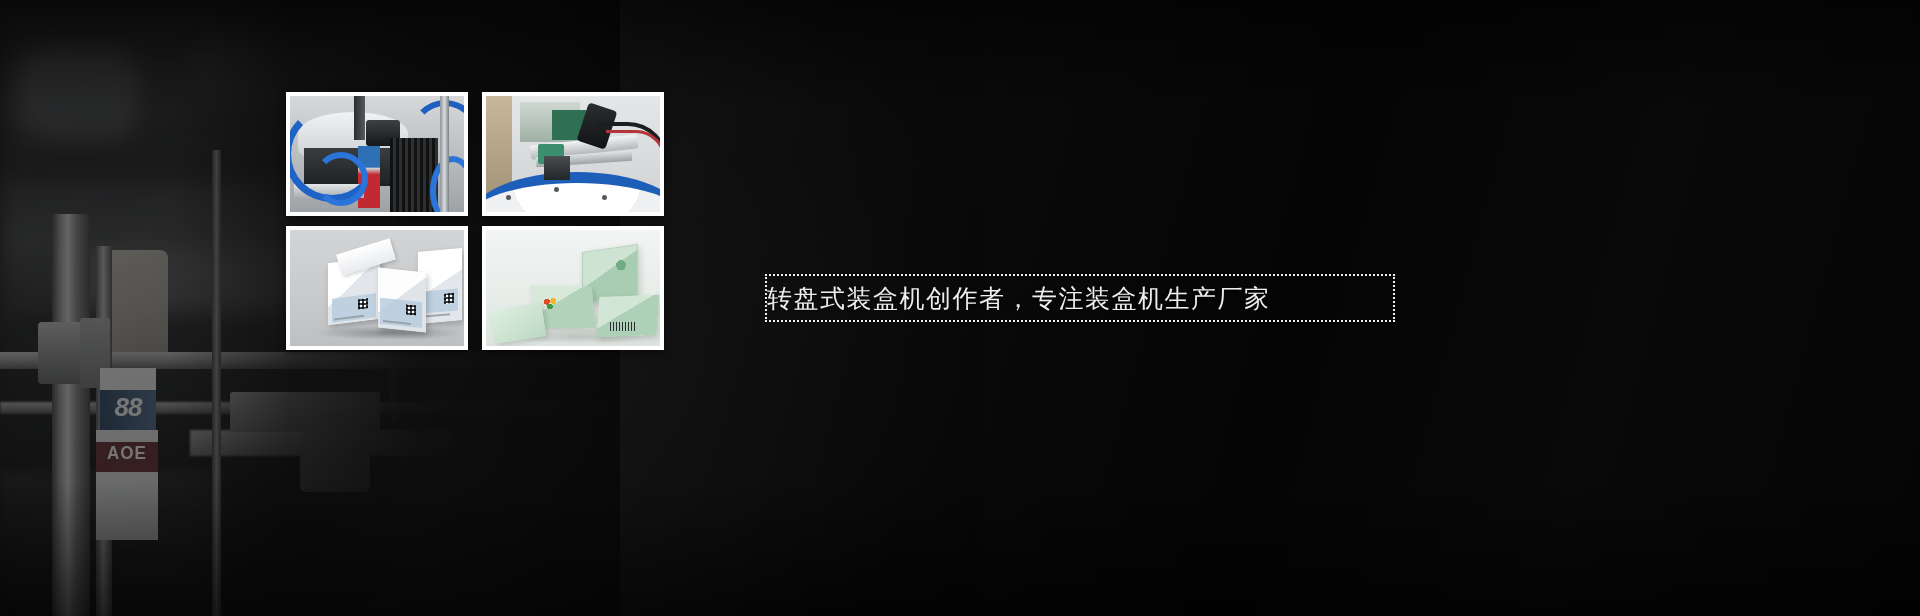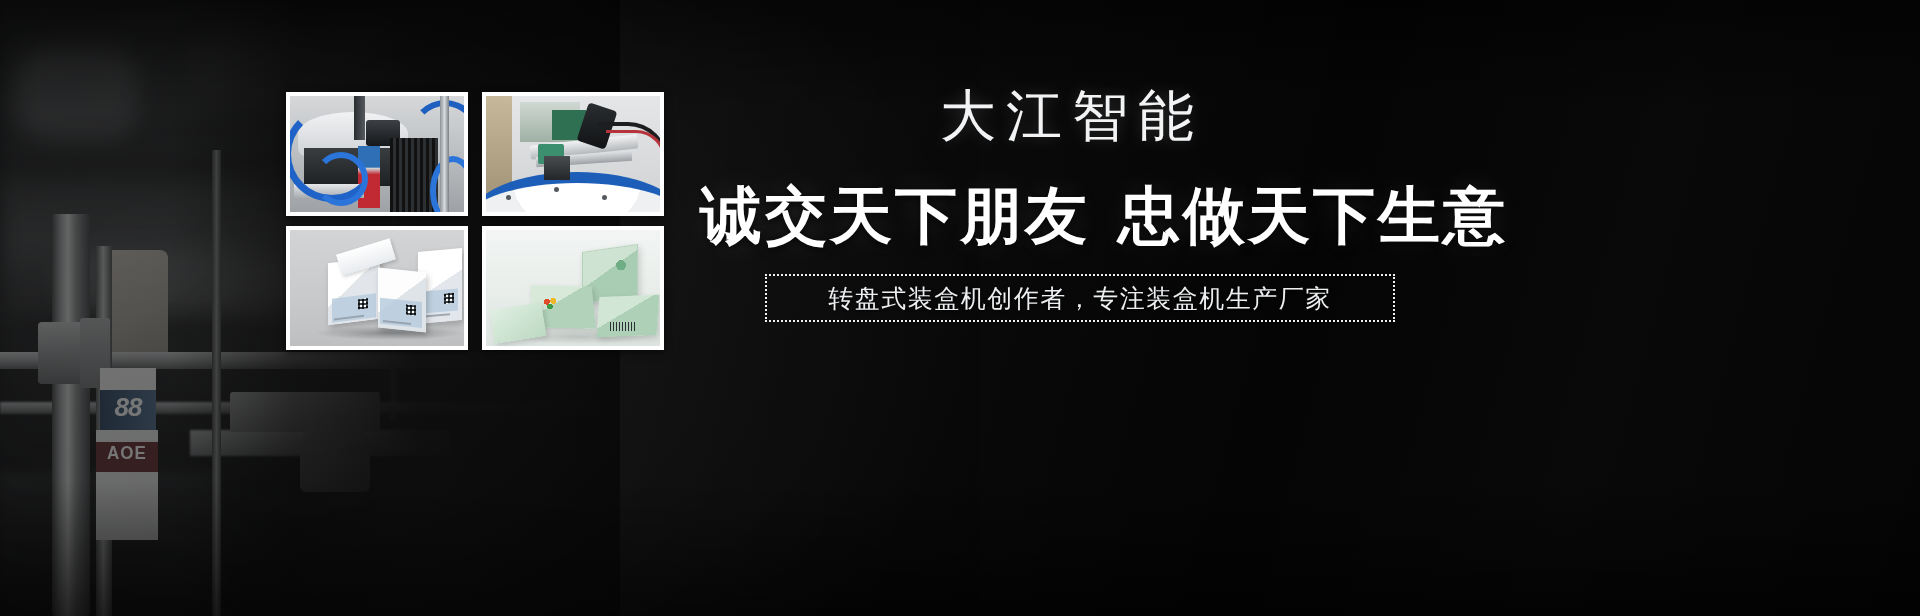--- a/index.html
+++ b/index.html
@@ -318,21 +318,21 @@
     font-size:62px; color:#ffffff; letter-spacing:3px;
     line-height:1.12; white-space:nowrap;
     text-shadow:0 2px 10px rgba(0,0,0,.9), 0 0 26px rgba(255,255,255,.12);
   }
   .slogan .gapspace { display:inline-block; width:28px; }
 
   .dotted-box {
     position:absolute; left:65px; top:274px;
     width:630px; height:48px;
     border:2px dotted #f0f1f2;
-    display:flex; align-items:center; justify-content:center;
+    display:flex; align-items:center; 
   }
   .dotted-box .dtext {
     font-family:"Liberation Serif","DejaVu Serif",serif;
     font-size:25px; color:#eceef0; letter-spacing:1.5px; white-space:nowrap;
     text-shadow:0 1px 3px rgba(0,0,0,.8);
   }
 
   .en-para {
     position:absolute; left:62px; top:358px; width:660px;
     font-family:"Liberation Mono","DejaVu Sans Mono",monospace;
@@ -449,23 +449,21 @@
       <div class="orn"></div>
       <div class="gC"></div>
       <div class="gD"></div>
       <div class="bar"></div>
     </div>
 
   </div>
 
   <div class="text-col">
 
-    <div class="brand">大江智能</div>
-
-    <div class="slogan"><span>诚交天下朋友</span><span class="gapspace"></span><span>忠做天下生意</span></div>
+
 
     <div class="dotted-box">
       <span class="dtext">转盘式装盒机创作者，专注装盒机生产厂家</span>
     </div>
 
 
   </div>
 
 </div>
 

